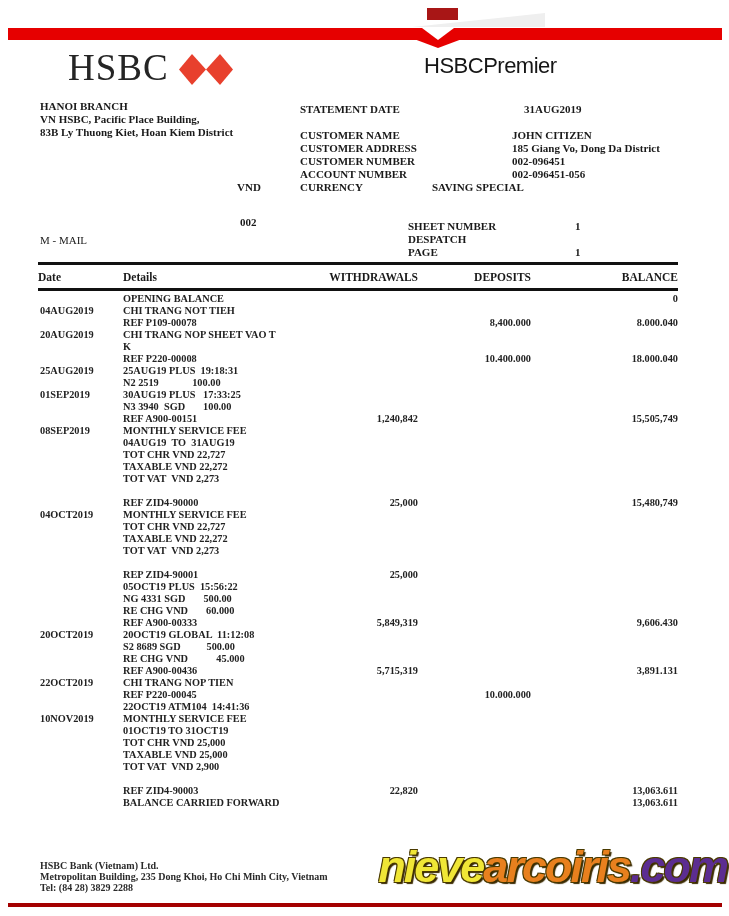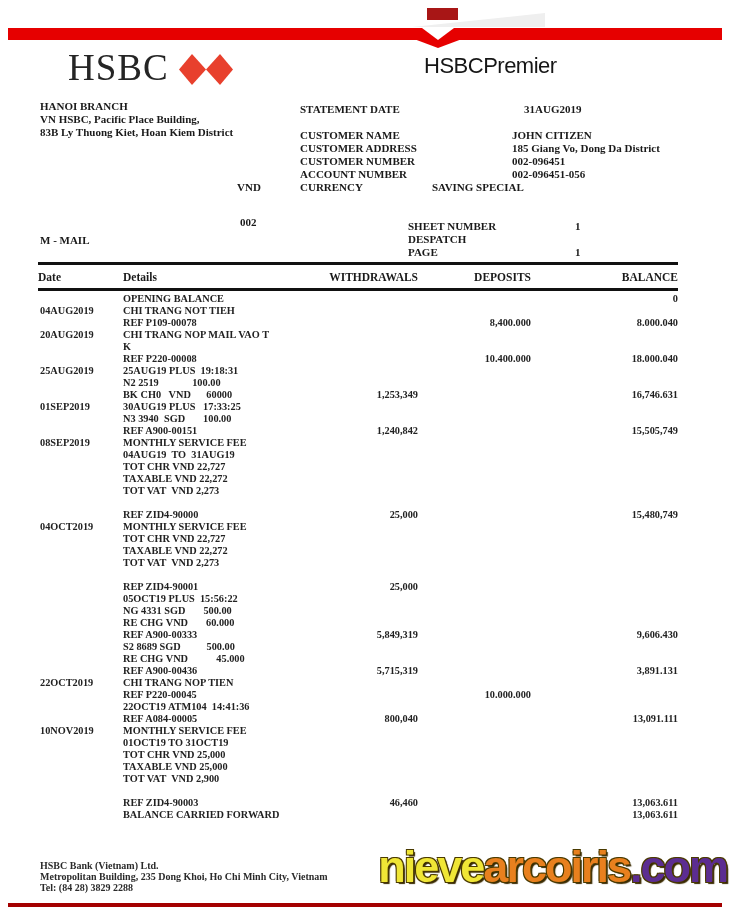--- a/index.html
+++ b/index.html
@@ -21,21 +21,21 @@
   .premier .reg { font-weight:normal; }
   .premier .bold { font-weight:normal; }
 
   
   .branch-block { position:absolute; left:40px; top:100px; font-size:11px; font-weight:bold; line-height:13px; }
   .info-label { position:absolute; font-size:11px; font-weight:bold; }
   .info-value { position:absolute; font-size:11px; font-weight:bold; }
 
   
   .mail-code   { position:absolute; left:240px; top:216px; font-size:11px; font-weight:bold; }
-  .mail-type   { position:absolute; left:40px;  top:234px; font-size:11px; font-weight:bold; }
+  .mail-type   { position:absolute; left:40px;  top:234px; font-size:11px; font-weight:normal; }
   .sheet-label { position:absolute; left:408px; top:220px; font-size:11px; font-weight:bold; }
   .sheet-val   { position:absolute; left:575px; top:220px; font-size:11px; font-weight:bold; }
   .desp-label  { position:absolute; left:408px; top:233px; font-size:11px; font-weight:bold; }
   .page-label  { position:absolute; left:408px; top:246px; font-size:11px; font-weight:bold; }
   .page-val    { position:absolute; left:575px; top:246px; font-size:11px; font-weight:bold; }
 
   
   .table { position:absolute; left:38px; top:262px; width:640px; }
   .thead {
     display:grid; grid-template-columns:85px 192px 103px 113px 1fr;
@@ -56,20 +56,21 @@
   .footer-block { position:absolute; left:40px; top:860px; font-size:10px; font-weight:bold; line-height:11px; color:#2b2b2b; }
 
   .bottom-line { position:absolute; left:8px; top:903px; width:714px; height:4px; background:#a40000; }
 
   
   .watermark {
     position:absolute; right:2px; top:841px;
     font-family:"Liberation Sans", sans-serif; font-weight:bold;
     font-size:45px; letter-spacing:-2px; white-space:nowrap;
     text-shadow:-1px -1px 0 #4a3a00, 1px -1px 0 #4a3a00, -1px 1px 0 #4a3a00, 2px 2px 1px #3a2a00;
+    font-style:italic;
   }
   .wm-1 { color:#f0e636; }
   .wm-2 { color:#e8801e; }
   .wm-3 { color:#5c2d91; }
 </style>
 </head>
 <body>
 
 <div class="page">
 
@@ -155,21 +156,21 @@
     <div class="trow">
       <span class="c-date">&nbsp;</span>
       <span class="c-details">REF P109-00078</span>
       <span class="c-wd">&nbsp;</span>
       <span class="c-dep">8,400.000</span>
       <span class="c-bal">8.000.040</span>
     </div>
 
     <div class="trow">
       <span class="c-date">20AUG2019</span>
-      <span class="c-details">CHI TRANG NOP MAIL VAO T</span>
+      <span class="c-details">CHI TRANG NOP SHEET VAO T</span>
       <span class="c-wd">&nbsp;</span>
       <span class="c-dep">&nbsp;</span>
       <span class="c-bal">&nbsp;</span>
     </div>
 
     <div class="trow">
       <span class="c-date">&nbsp;</span>
       <span class="c-details">K</span>
       <span class="c-wd">&nbsp;</span>
       <span class="c-dep">&nbsp;</span>
@@ -193,27 +194,20 @@
     </div>
 
     <div class="trow">
       <span class="c-date">&nbsp;</span>
       <span class="c-details">N2 2519             100.00</span>
       <span class="c-wd">&nbsp;</span>
       <span class="c-dep">&nbsp;</span>
       <span class="c-bal">&nbsp;</span>
     </div>
 
-    <div class="trow">
-      <span class="c-date">&nbsp;</span>
-      <span class="c-details">BK CH0   VND      60000</span>
-      <span class="c-wd">1,253,349</span>
-      <span class="c-dep">&nbsp;</span>
-      <span class="c-bal">16,746.631</span>
-    </div>
 
     <div class="trow">
       <span class="c-date">01SEP2019</span>
       <span class="c-details">30AUG19 PLUS   17:33:25</span>
       <span class="c-wd">&nbsp;</span>
       <span class="c-dep">&nbsp;</span>
       <span class="c-bal">&nbsp;</span>
     </div>
 
     <div class="trow">
@@ -362,20 +356,27 @@
     </div>
 
     <div class="trow">
       <span class="c-date">&nbsp;</span>
       <span class="c-details">REF A900-00333</span>
       <span class="c-wd">5,849,319</span>
       <span class="c-dep">&nbsp;</span>
       <span class="c-bal">9,606.430</span>
     </div>
 
+    <div class="trow">
+      <span class="c-date">20OCT2019</span>
+      <span class="c-details">20OCT19 GLOBAL  11:12:08</span>
+      <span class="c-wd">&nbsp;</span>
+      <span class="c-dep">&nbsp;</span>
+      <span class="c-bal">&nbsp;</span>
+    </div>
 
     <div class="trow">
       <span class="c-date">&nbsp;</span>
       <span class="c-details">S2 8689 SGD          500.00</span>
       <span class="c-wd">&nbsp;</span>
       <span class="c-dep">&nbsp;</span>
       <span class="c-bal">&nbsp;</span>
     </div>
 
     <div class="trow">
@@ -411,27 +412,20 @@
     </div>
 
     <div class="trow">
       <span class="c-date">&nbsp;</span>
       <span class="c-details">22OCT19 ATM104  14:41:36</span>
       <span class="c-wd">&nbsp;</span>
       <span class="c-dep">&nbsp;</span>
       <span class="c-bal">&nbsp;</span>
     </div>
 
-    <div class="trow">
-      <span class="c-date">&nbsp;</span>
-      <span class="c-details">REF A084-00005</span>
-      <span class="c-wd">800,040</span>
-      <span class="c-dep">&nbsp;</span>
-      <span class="c-bal">13,091.111</span>
-    </div>
 
     <div class="trow">
       <span class="c-date">10NOV2019</span>
       <span class="c-details">MONTHLY SERVICE FEE</span>
       <span class="c-wd">&nbsp;</span>
       <span class="c-dep">&nbsp;</span>
       <span class="c-bal">&nbsp;</span>
     </div>
 
     <div class="trow">
@@ -470,21 +464,21 @@
       <span class="c-date">&nbsp;</span>
       <span class="c-details">&nbsp;</span>
       <span class="c-wd">&nbsp;</span>
       <span class="c-dep">&nbsp;</span>
       <span class="c-bal">&nbsp;</span>
     </div>
 
     <div class="trow">
       <span class="c-date">&nbsp;</span>
       <span class="c-details">REF ZID4-90003</span>
-      <span class="c-wd">46,460</span>
+      <span class="c-wd">22,820</span>
       <span class="c-dep">&nbsp;</span>
       <span class="c-bal">13,063.611</span>
     </div>
 
     <div class="trow">
       <span class="c-date">&nbsp;</span>
       <span class="c-details">BALANCE CARRIED FORWARD</span>
       <span class="c-wd">&nbsp;</span>
       <span class="c-dep">&nbsp;</span>
       <span class="c-bal">13,063.611</span>

